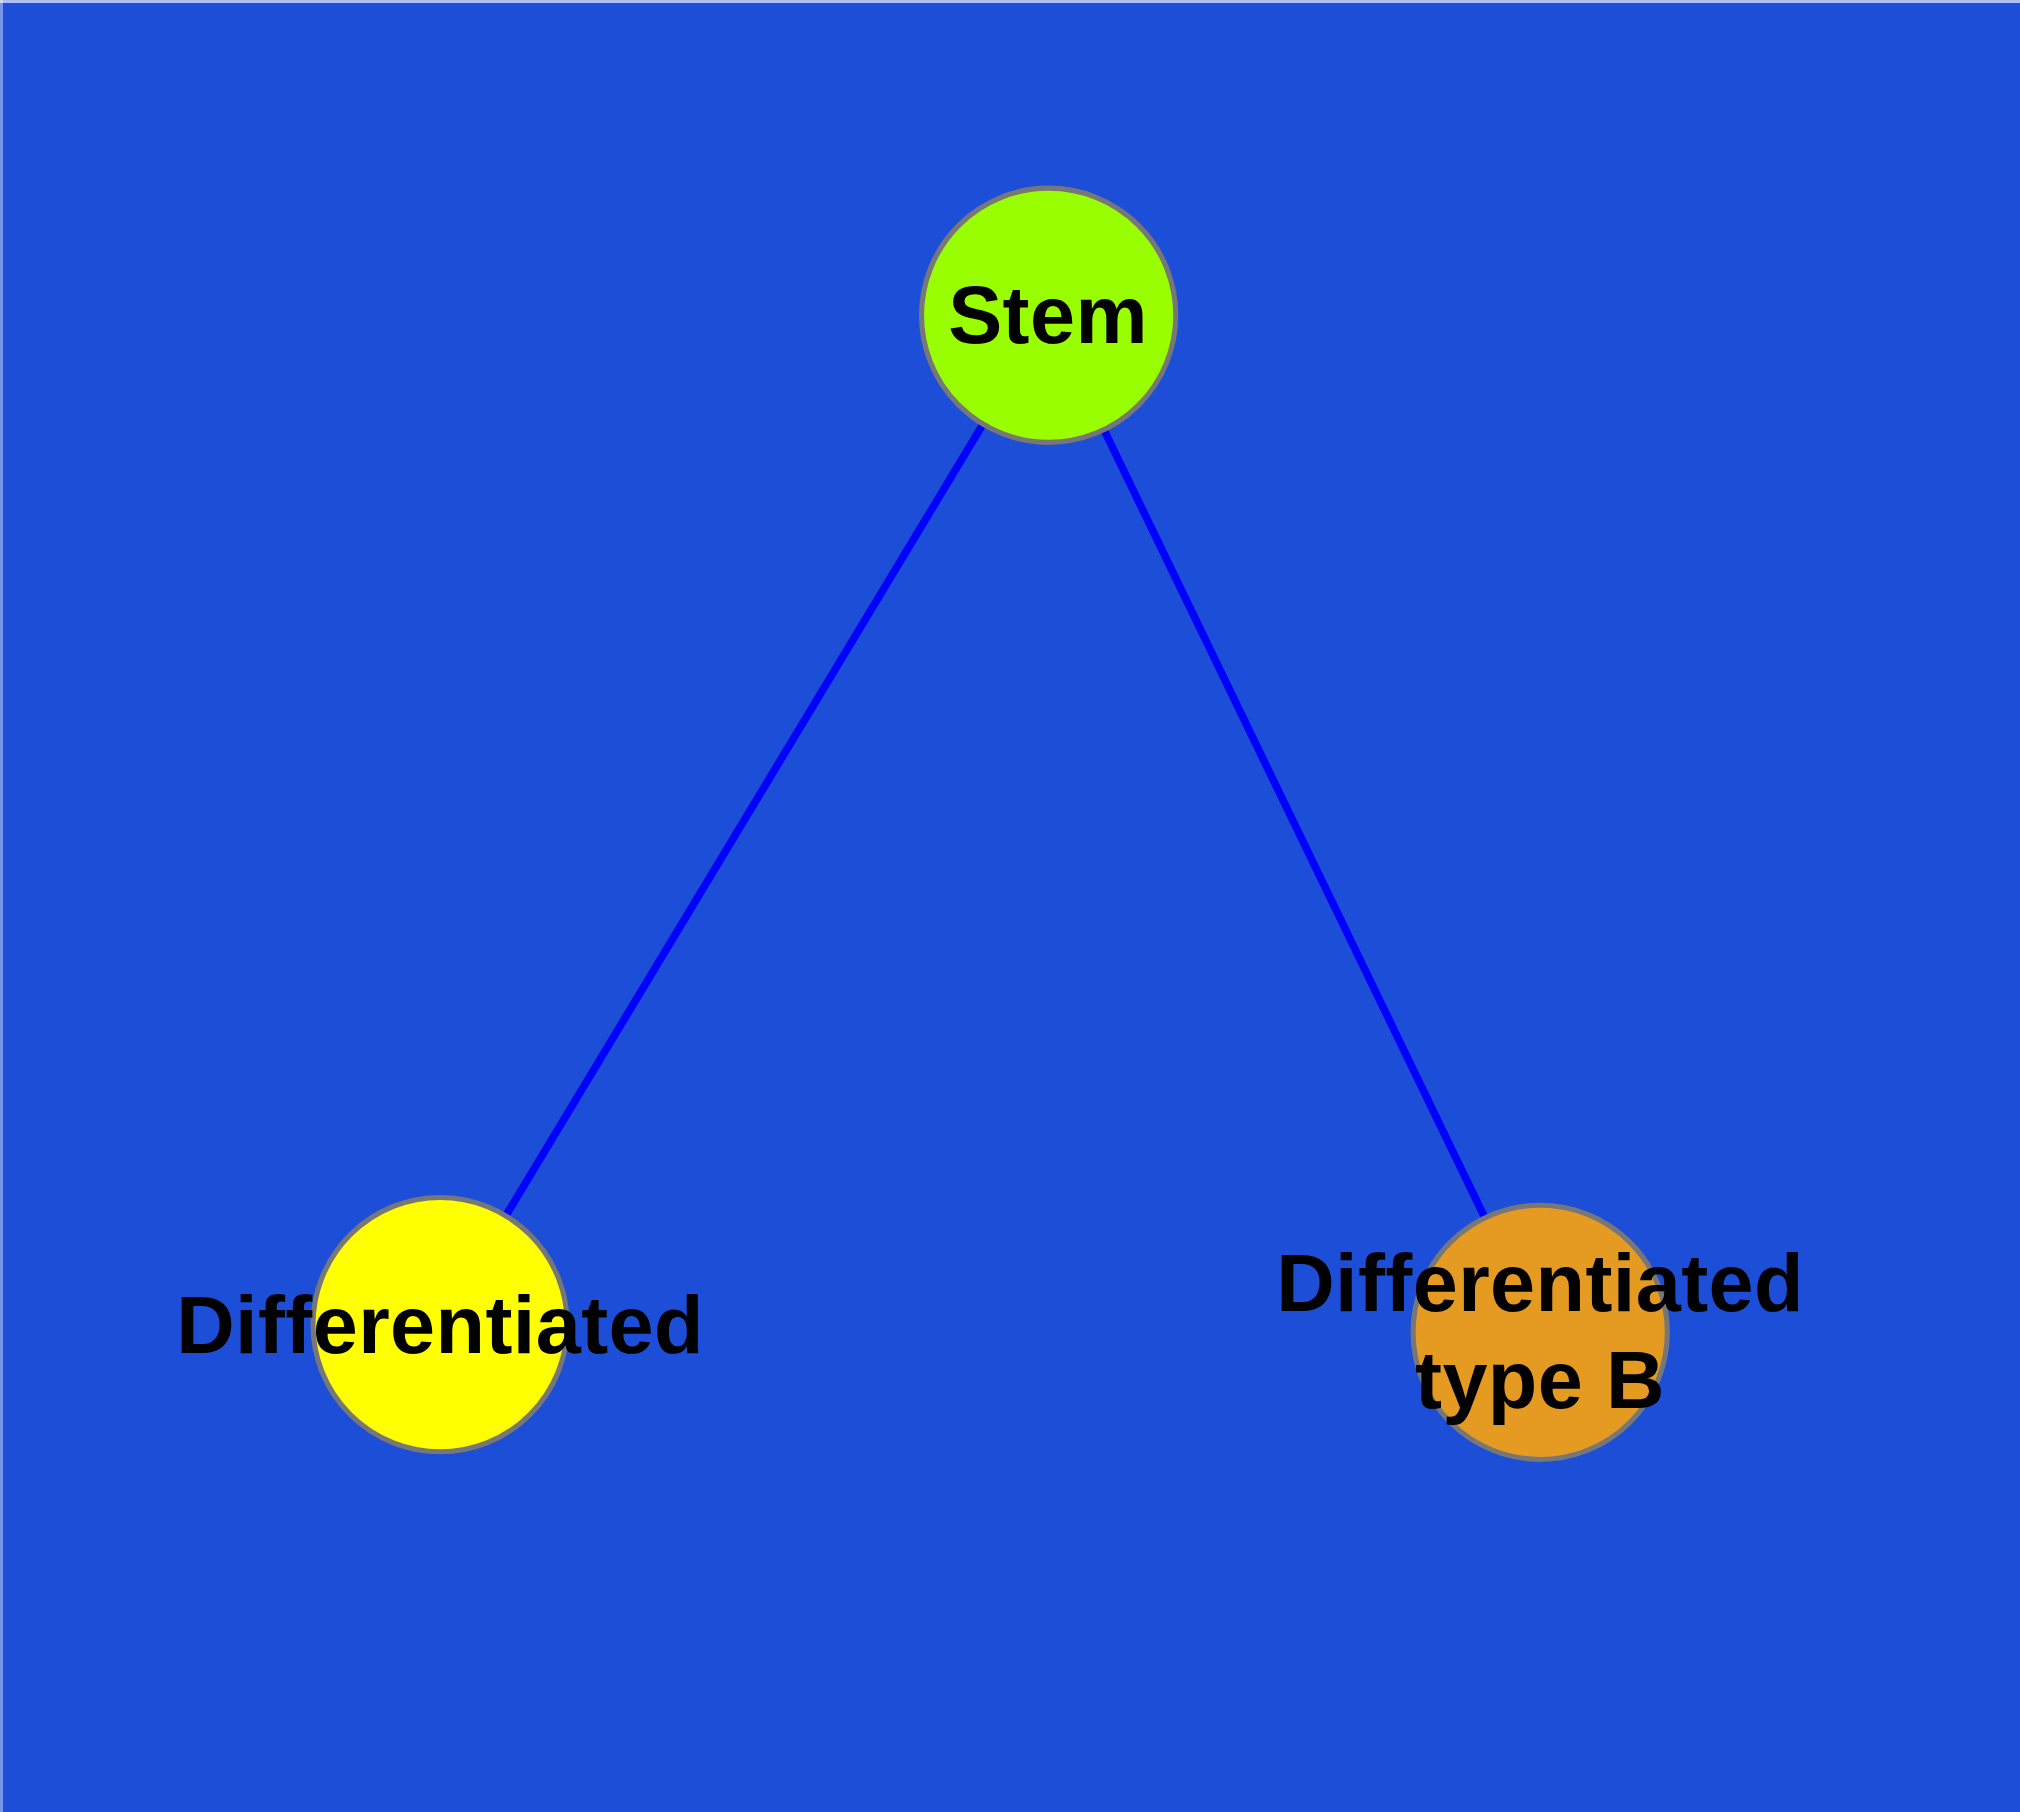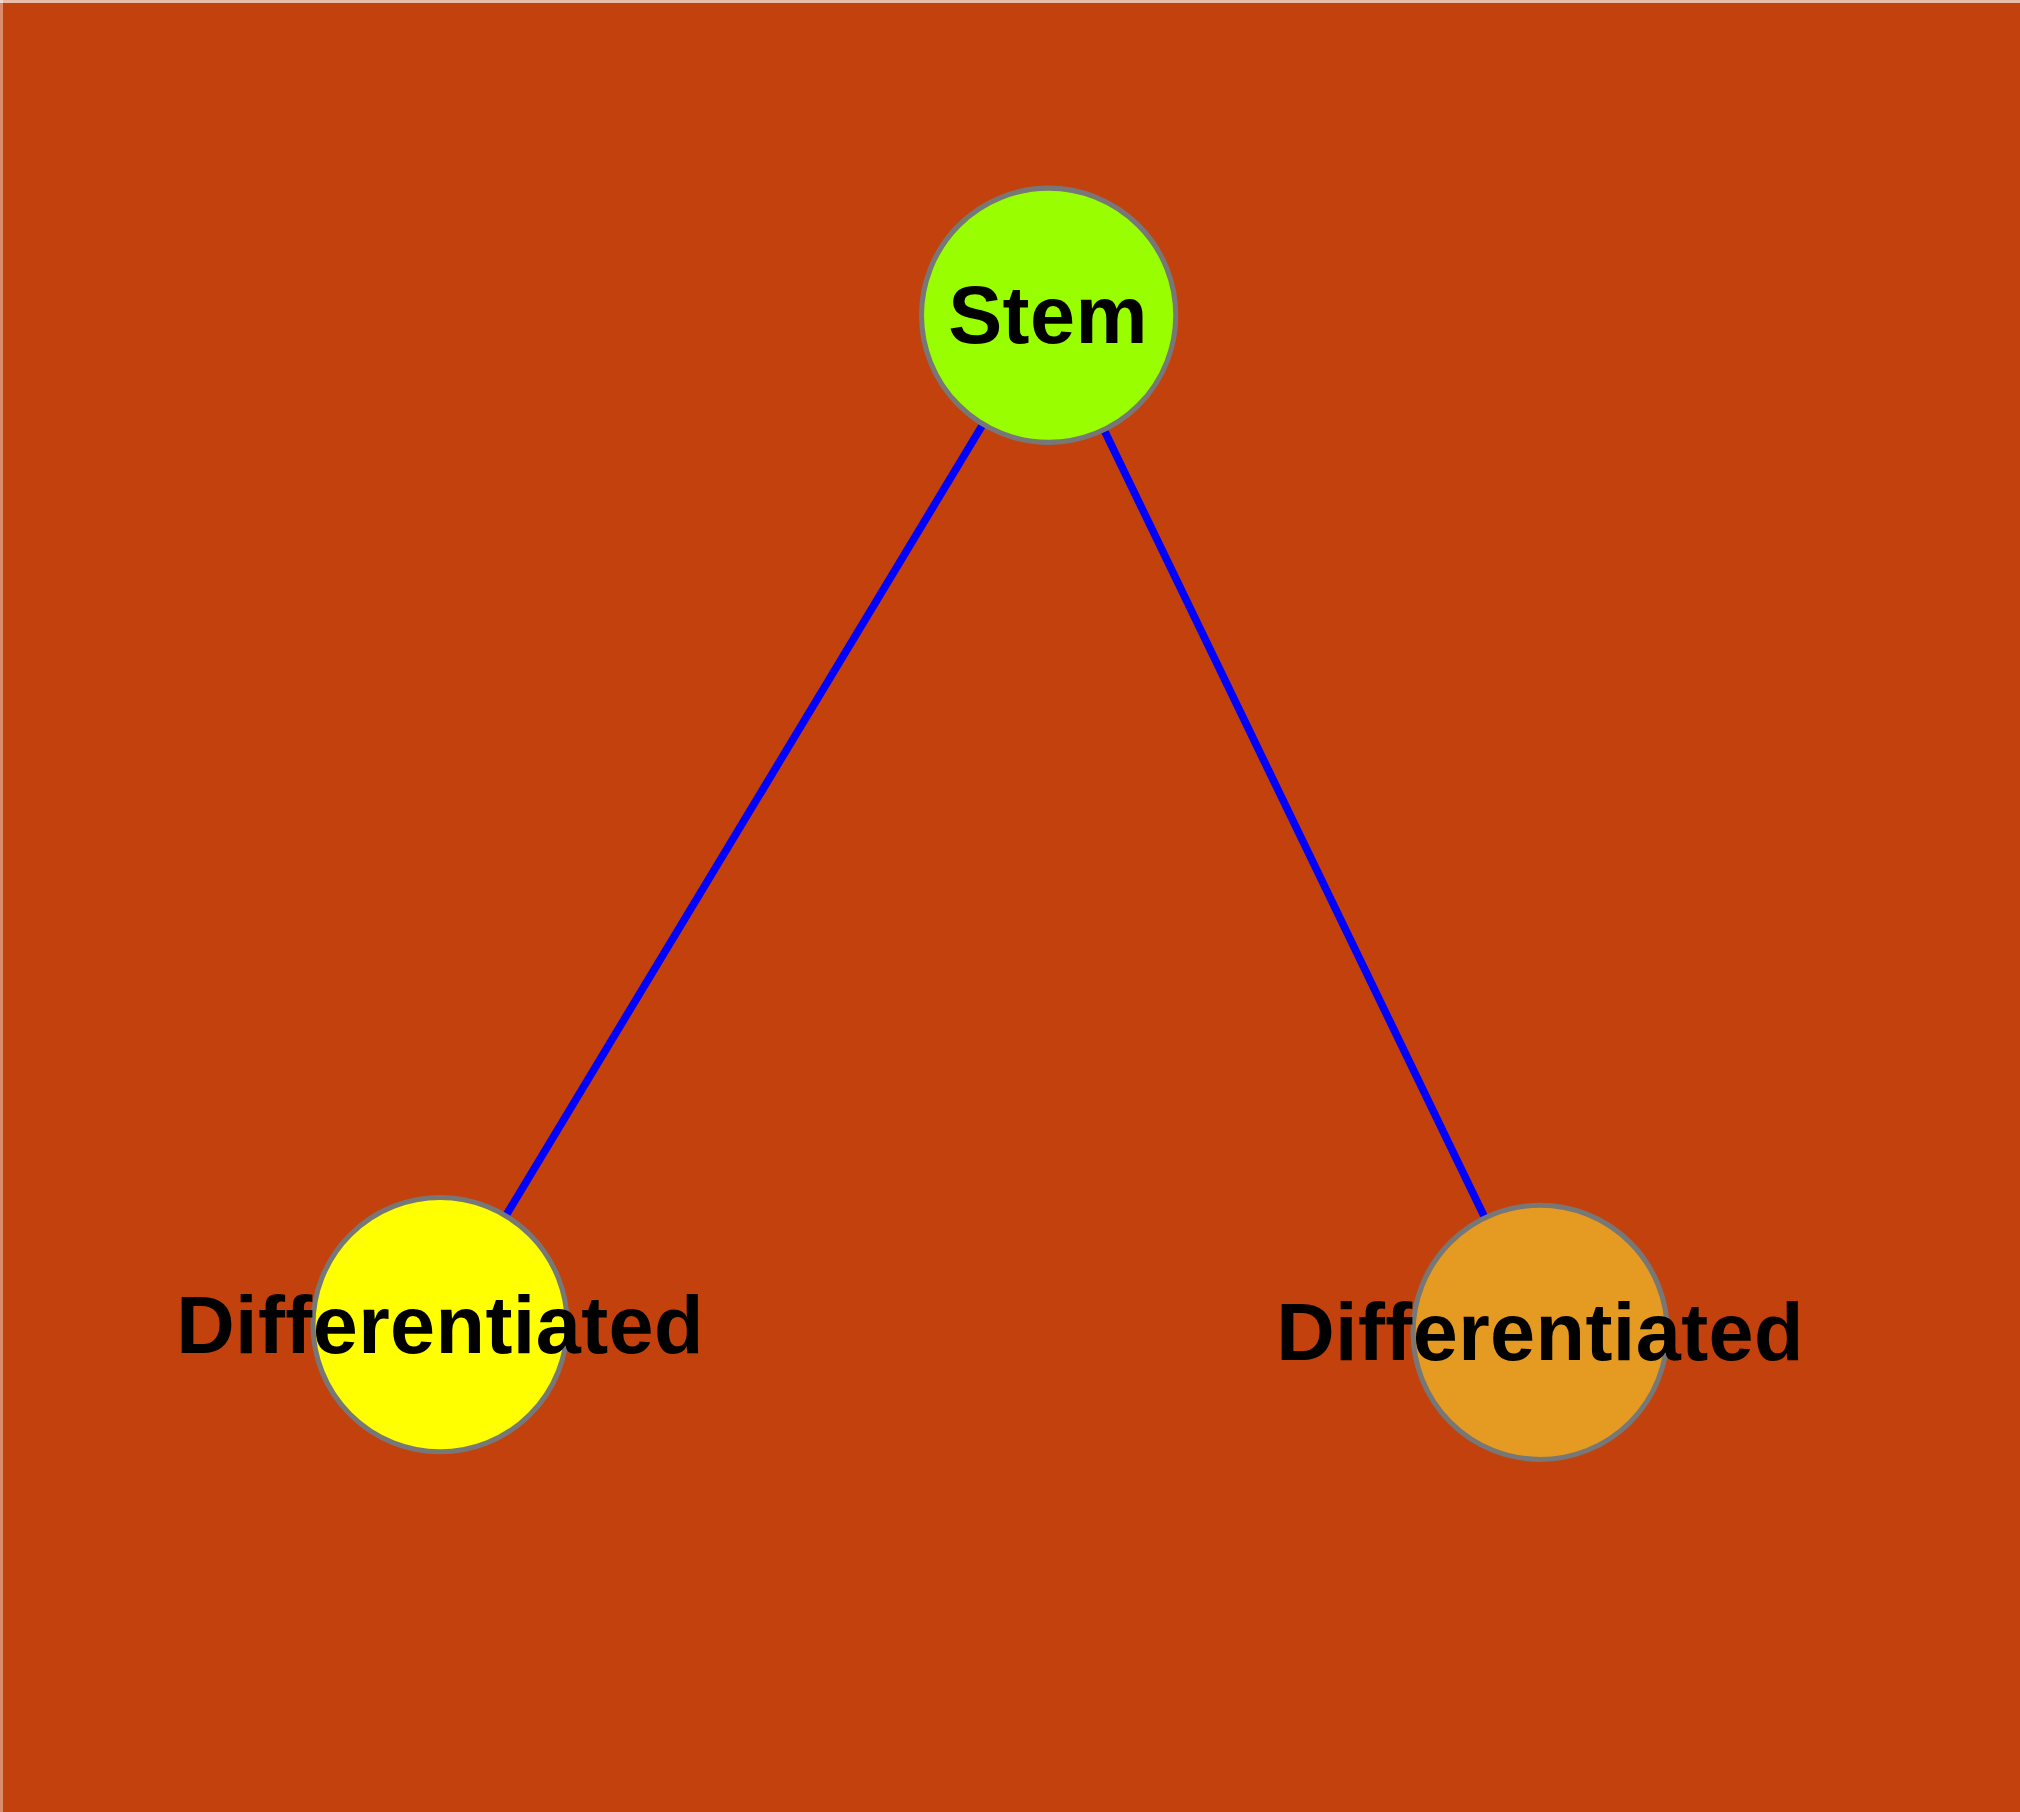--- a/index.html
+++ b/index.html
@@ -50,39 +50,40 @@
   .edge-highlight-left {
     position: absolute;
     left: 0; top: 0;
     width: 2.5px; height: 100%;
     background: rgba(255,255,255,0.40);
   }
 </style>
 </head>
 <body>
 
-<div id="stage" style="background: #c2410c;">
+<div id="stage" style="background: #1d4ed8;">
 
   <svg id="graph-svg" width="2021" height="1812" viewBox="0 0 2384 2138">
     <line class="edge" x1="1237" y1="372" x2="519" y2="1563" stroke="#0000FF"></line>
     <line class="edge" x1="1237" y1="372" x2="1817" y2="1572" stroke="#0000FF"></line>
     <circle class="node" cx="1237" cy="372" r="150" fill="#99FF00" stroke="#777777"></circle>
     <circle class="node" cx="519" cy="1563" r="150" fill="#FFFF00" stroke="#777777"></circle>
     <circle class="node" cx="1817" cy="1572" r="150" fill="#E59B22" stroke="#777777"></circle>
   </svg>
 
   <div class="node-label" style="left: 1048px; top: 315px; color: rgb(0, 0, 0);">
     <span class="line">Stem</span>
   </div>
 
   <div class="node-label" style="left: 440px; top: 1325px; color: rgb(0, 0, 0);">
     <span class="line">Differentiated</span>
   </div>
 
   <div class="node-label" style="left: 1540px; top: 1332px; color: rgb(0, 0, 0);">
     <span class="line">Differentiated</span>
+    <span class="line">type B</span>
   </div>
 
   <div class="edge-highlight-top"></div>
   <div class="edge-highlight-left"></div>
 
 </div>
 
 
 </body></html>

